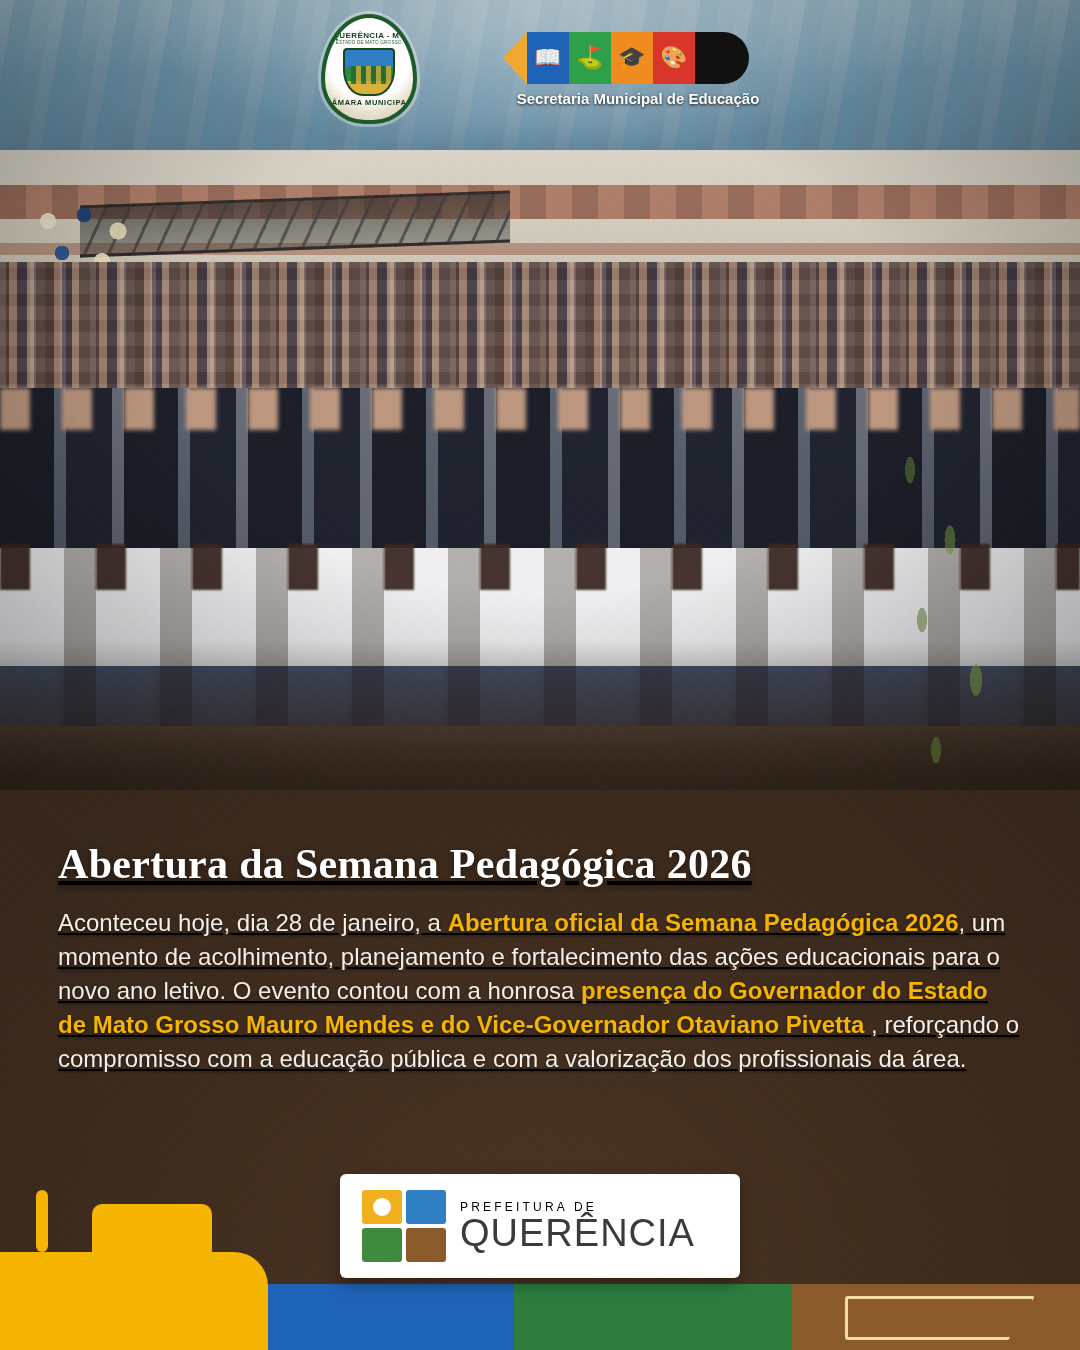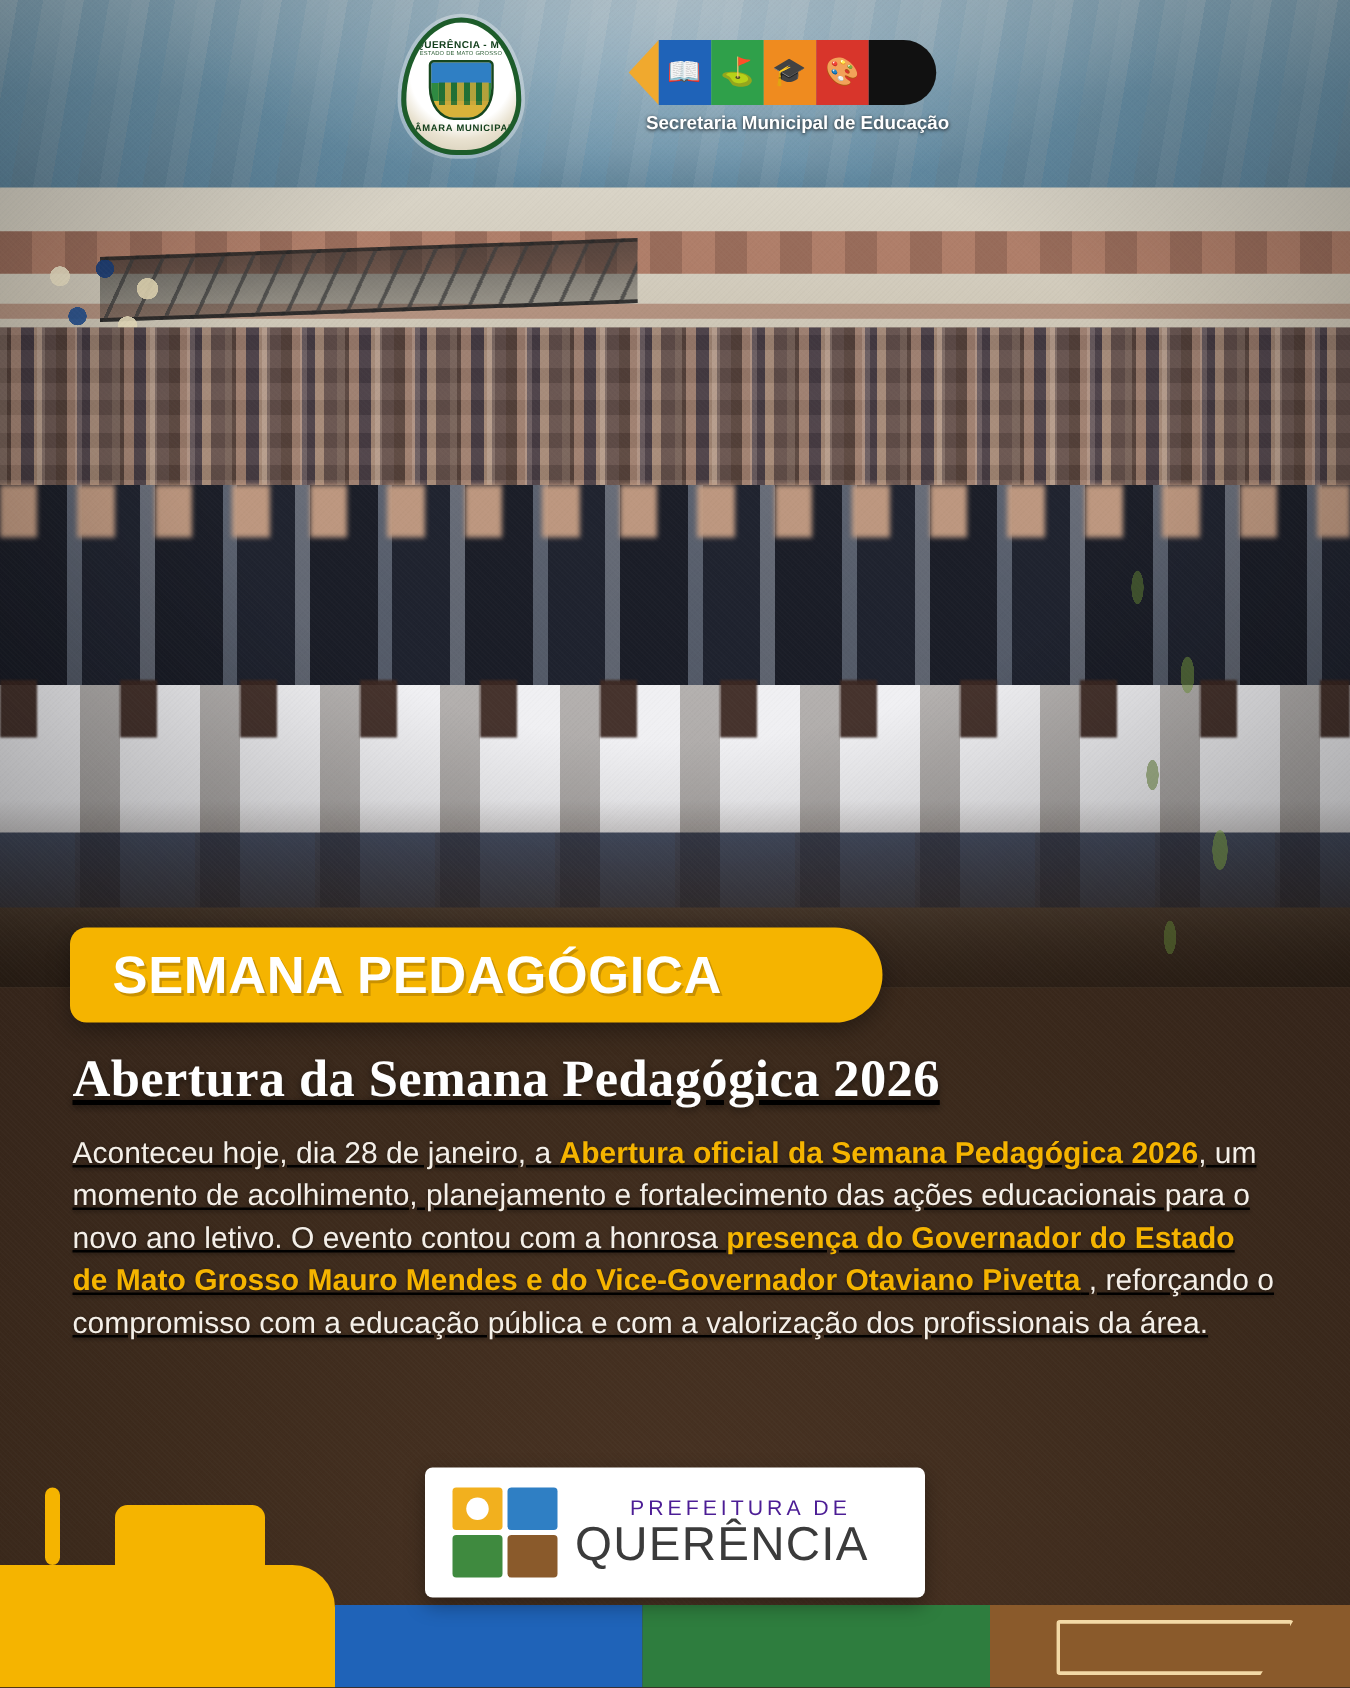--- a/index.html
+++ b/index.html
@@ -249,21 +249,21 @@
     display:flex; align-items:center; gap:14px; padding:0 22px;
     box-shadow:0 6px 16px rgba(0,0,0,.35);
   }
   .pl-grid{ width:84px; height:72px; display:grid; grid-template-columns:1fr 1fr; grid-template-rows:1fr 1fr; gap:4px;}
   .pl-a{ background:#f2b01e; border-radius:3px; position:relative;}
   .pl-a:after{content:"";position:absolute;left:50%;top:50%;width:18px;height:18px;border-radius:50%;background:#fff;transform:translate(-50%,-50%);}
   .pl-b{ background:#2f7fc4; border-radius:3px; }
   .pl-c{ background:#3f8a3f; border-radius:3px; }
   .pl-d{ background:#8a5a2b; border-radius:3px; }
   .pl-text{ display:flex; flex-direction:column; justify-content:center; }
-  .pl-small{ font-size:17px; letter-spacing:3.2px; color:#4c1d95;margin-left:44px; }
+  .pl-small{ font-size:12px; letter-spacing:3.2px; color:#000000; }
   .pl-big{ font-size:38px; font-weight:normal; letter-spacing:1px; color:#3b3b3b; line-height:1; }
 
   .leaf{
     position:absolute; right:40px; top:430px; width:160px; height:420px; z-index:3;
     opacity:.55;
     background:
       radial-gradient(ellipse 8px 22px at 30px 40px, #5d7a33 60%, rgba(0,0,0,0) 62%),
       radial-gradient(ellipse 9px 24px at 70px 110px, #6a8a3a 60%, rgba(0,0,0,0) 62%),
       radial-gradient(ellipse 8px 20px at 42px 190px, #56702f 60%, rgba(0,0,0,0) 62%),
       radial-gradient(ellipse 10px 26px at 96px 250px, #6d8d3b 60%, rgba(0,0,0,0) 62%),
@@ -308,23 +308,20 @@
           <div class="sme-tile t-green">⛳</div>
           <div class="sme-tile t-orange">🎓</div>
           <div class="sme-tile t-red">🎨</div>
         </div>
         <div class="sme-cap"></div>
       </div>
       <div class="sme-label">Secretaria Municipal de Educação</div>
     </div>
   </div>
 
-  <div class="ribbon">
-    <span>SEMANA PEDAGÓGICA</span>
-  </div>
 
   <div class="content">
     <div class="headline">Abertura da Semana Pedagógica 2026</div>
     <div class="body" id="paragraph"><span>Aconteceu hoje, dia 28 de janeiro, a </span><span class="hl">Abertura oficial da Semana Pedagógica 2026</span><span>, um momento de acolhimento, planejamento e fortalecimento das ações educacionais para o novo ano letivo. O evento contou com a honrosa </span><span class="hl">presença do Governador do Estado de Mato Grosso Mauro Mendes e do Vice-Governador Otaviano Pivetta</span><span> , reforçando o compromisso com a educação pública e com a valorização dos profissionais da área.</span></div>
   </div>
 
   <div class="footer">
     <div class="f-lamp"></div>
     <div class="f-lampshade"></div>
     <div class="f-yellow"></div>

